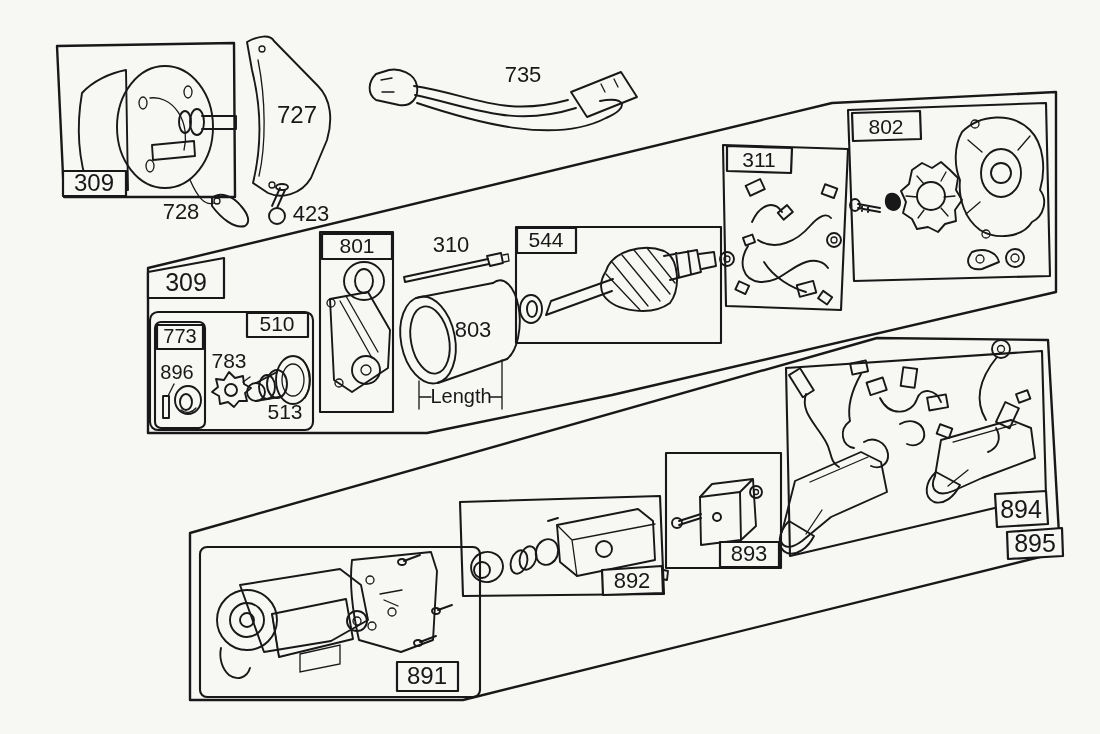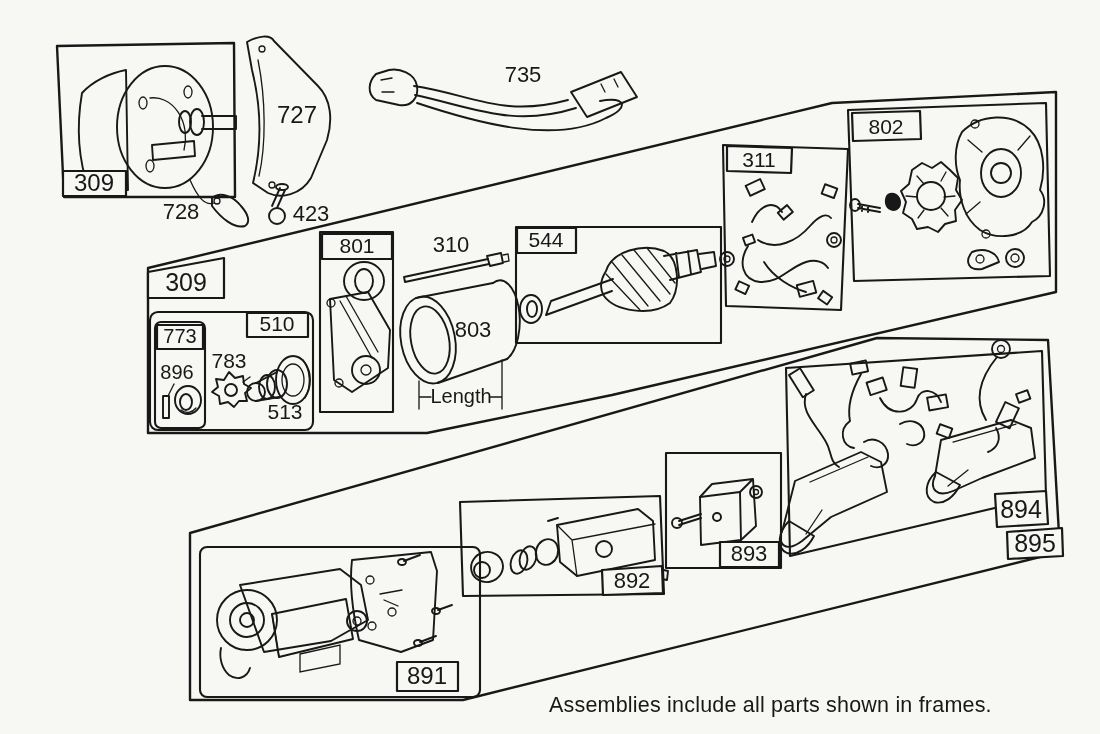--- a/index.html
+++ b/index.html
@@ -307,14 +307,13 @@
       <ellipse class="part" cx="677" cy="523" rx="5" ry="5"></ellipse>
       <circle class="part" cx="756" cy="492" r="6"></circle>
       <circle class="thin" cx="756" cy="492" r="2.5"></circle>
     </g>
     <rect class="labelbox" x="720" y="542" width="59" height="25"></rect>
     <text class="t22" x="749" y="561" text-anchor="middle">893</text>
   </g>
 
 </svg>
 
-<div id="footer-note">Assemblies include all parts shown in frames.</div>
 </div>
 
 </body></html>

